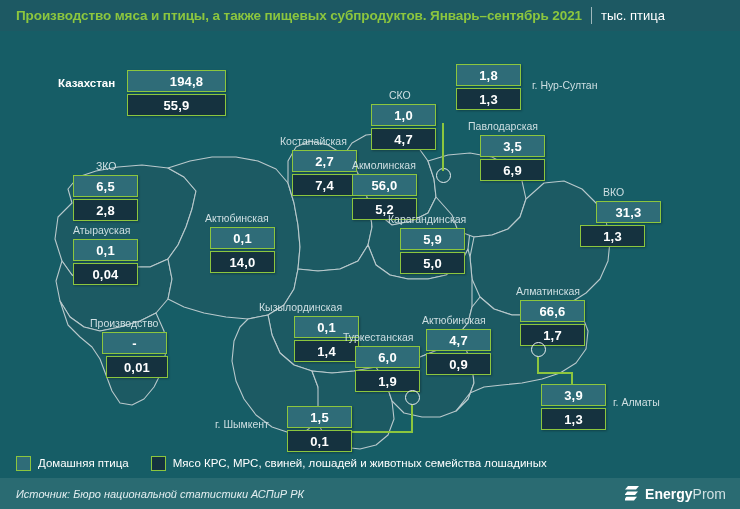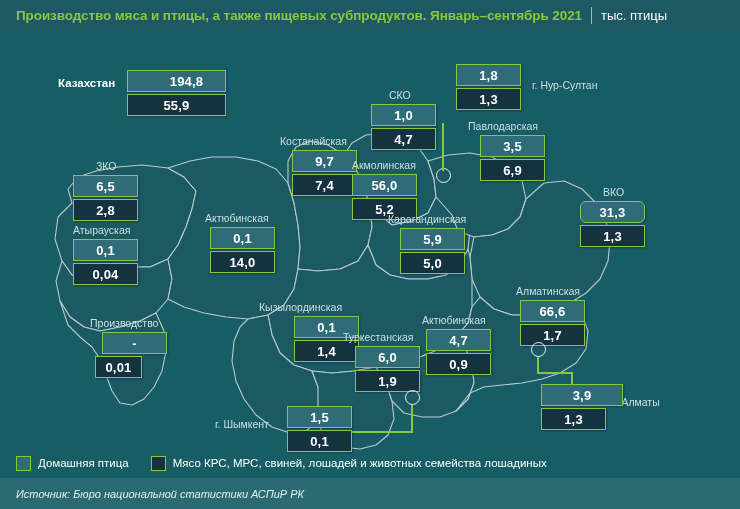--- a/index.html
+++ b/index.html
@@ -90,21 +90,21 @@
   .brand-text .b2{color:#cfe0e2;}
 </style>
 </head>
 <body>
 
 <div id="root">
 
   <div class="header">
     <div class="header-title">Производство мяса и птицы, а также пищевых субпродуктов. Январь–сентябрь 2021</div>
     <div class="header-sep"></div>
-    <div class="header-unit">тыс. птицы</div>
+    <div class="header-unit">тыс. птица</div>
   </div>
 
   <div class="map-wrap">
 
     <svg class="map-svg" width="740" height="447" viewBox="0 0 740 447">
       <g fill="#1c5a63" stroke="#b9c9cc" stroke-width="1.1" stroke-linejoin="round">
 
         <path d="M55 208 L58 186 L72 172 L68 158 L78 146 L96 140 L118 136 L142 134 L168 137 L184 146 L196 160 L192 178 L186 196 L178 214 L168 228 L150 236 L132 236 L116 240 L100 248 L86 252 L72 244 L62 230 Z"></path>
 
         <path d="M62 230 L72 244 L86 252 L100 248 L116 240 L132 236 L150 236 L168 228 L172 248 L168 268 L156 282 L140 290 L120 296 L100 300 L84 296 L70 286 L60 270 L56 250 Z"></path>
@@ -149,32 +149,32 @@
 
     <div class="grp" style="left:73px;top:193px;">
       <div class="cap" style="left:0px;top:0px;">Атырауская</div>
       <div class="box poultry" style="position:absolute;left:0px;top:15px;width:65px;">0,1</div>
       <div class="box meat" style="position:absolute;left:0px;top:39px;width:65px;">0,04</div>
     </div>
 
     <div class="grp" style="left:90px;top:286px;">
       <div class="cap" style="left:0px;top:0px;">Производство</div>
       <div class="box poultry" style="position:absolute;left:12px;top:15px;width:65px;">-</div>
-      <div class="box meat" style="position:absolute;left:5px;top:39px;width:47px;">0,01</div>
+      <div class="box meat" style="position:absolute;left:16px;top:39px;width:62px;">0,01</div>
     </div>
 
     <div class="grp" style="left:205px;top:181px;">
       <div class="cap" style="left:0px;top:0px;">Актюбинская</div>
       <div class="box poultry" style="position:absolute;left:5px;top:15px;width:65px;">0,1</div>
       <div class="box meat" style="position:absolute;left:5px;top:39px;width:65px;">14,0</div>
     </div>
 
     <div class="grp" style="left:280px;top:104px;">
       <div class="cap" style="left:0px;top:0px;">Костанайская</div>
-      <div class="box poultry" style="position:absolute;left:12px;top:15px;width:65px;">9,7</div>
+      <div class="box poultry" style="position:absolute;left:12px;top:15px;width:65px;">2,7</div>
       <div class="box meat" style="position:absolute;left:12px;top:39px;width:65px;">7,4</div>
     </div>
 
     <div class="grp" style="left:371px;top:58px;">
       <div class="cap" style="left:18px;top:0px;">СКО</div>
       <div class="box poultry" style="position:absolute;left:0px;top:15px;width:65px;">1,0</div>
       <div class="box meat" style="position:absolute;left:0px;top:39px;width:65px;">4,7</div>
     </div>
 
     <div class="grp" style="left:352px;top:128px;">
@@ -192,21 +192,21 @@
     </div>
 
     <div class="grp" style="left:468px;top:89px;">
       <div class="cap" style="left:0px;top:0px;">Павлодарская</div>
       <div class="box poultry" style="position:absolute;left:12px;top:15px;width:65px;">3,5</div>
       <div class="box meat" style="position:absolute;left:12px;top:39px;width:65px;">6,9</div>
     </div>
 
     <div class="grp" style="left:580px;top:155px;">
       <div class="cap" style="left:23px;top:0px;">ВКО</div>
-      <div class="box poultry" style="position:absolute;left:0px;top:15px;width:65px;border-radius:6px;">31,3</div>
+      <div class="box poultry" style="position:absolute;left:16px;top:15px;width:65px;">31,3</div>
       <div class="box meat" style="position:absolute;left:0px;top:39px;width:65px;">1,3</div>
     </div>
 
     <div class="grp" style="left:388px;top:182px;">
       <div class="cap" style="left:0px;top:0px;">Карагандинская</div>
       <div class="box poultry" style="position:absolute;left:12px;top:15px;width:65px;">5,9</div>
       <div class="box meat" style="position:absolute;left:12px;top:39px;width:65px;">5,0</div>
     </div>
 
     <div class="grp" style="left:259px;top:270px;">
@@ -241,34 +241,46 @@
       <div class="box poultry" style="position:absolute;left:72px;top:6px;width:65px;">1,5</div>
       <div class="box meat" style="position:absolute;left:72px;top:30px;width:65px;">0,1</div>
     </div>
 
     <div class="citydot" style="left:531px;top:311px;"></div>
     <div class="connector" style="left:537px;top:326px;width:2px;height:16px;"></div>
     <div class="connector" style="left:537px;top:341px;width:36px;height:2px;"></div>
     <div class="connector" style="left:571px;top:341px;width:2px;height:14px;"></div>
     <div class="grp" style="left:541px;top:347px;">
       <div class="cap" style="left:72px;top:18px;">г. Алматы</div>
-      <div class="box poultry" style="position:absolute;left:0px;top:6px;width:82px;">3,9</div>
+      <div class="box poultry" style="position:absolute;left:0px;top:6px;width:65px;">3,9</div>
       <div class="box meat" style="position:absolute;left:0px;top:30px;width:65px;">1,3</div>
     </div>
 
   </div>
 
   <div class="legend">
     <div class="legend-item">
       <span class="sw poultry"></span>
       <span class="legend-label">Домашняя птица</span>
     </div>
     <div class="legend-item">
       <span class="sw meat"></span>
       <span class="legend-label">Мясо КРС, МРС, свиней, лошадей и животных семейства лошадиных</span>
     </div>
   </div>
 
   <div class="footer">
     <div class="footer-src">Источник: Бюро национальной статистики АСПиР РК</div>
+    <div class="brand">
+      <span class="brand-mark">
+        <svg width="15" height="17" viewBox="0 0 15 17" aria-hidden="true">
+          <polygon points="3,1 14,1 11,4.6 0,4.6" fill="#ffffff"></polygon>
+          <polygon points="2.2,6.4 13,6.4 10,10 -0.6,10" fill="#ffffff"></polygon>
+          <polygon points="1.4,11.8 12,11.8 9,15.4 -1.4,15.4" fill="#ffffff"></polygon>
+        </svg>
+      </span>
+      <span class="brand-text">
+        <span class="b1">Energy</span><span class="b2">Prom</span>
+      </span>
+    </div>
   </div>
 
 </div>
 
 </body></html>

